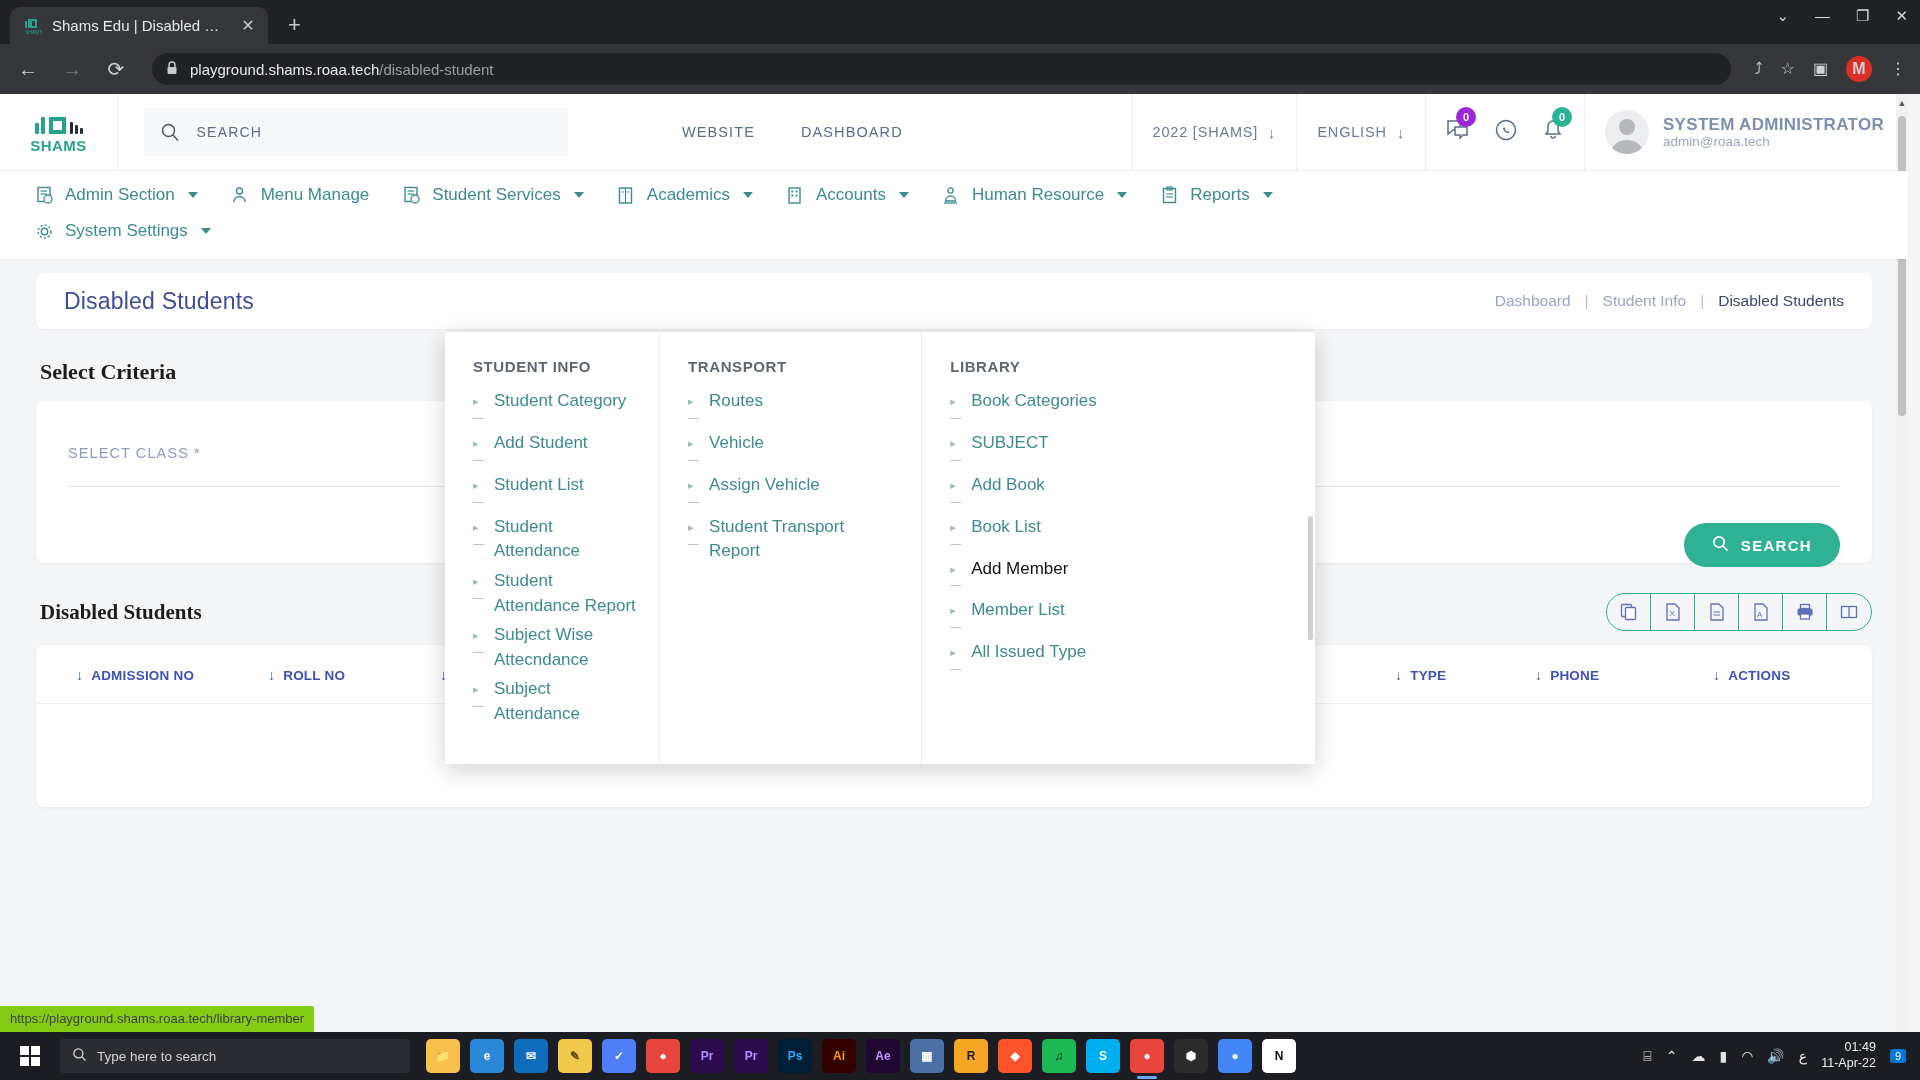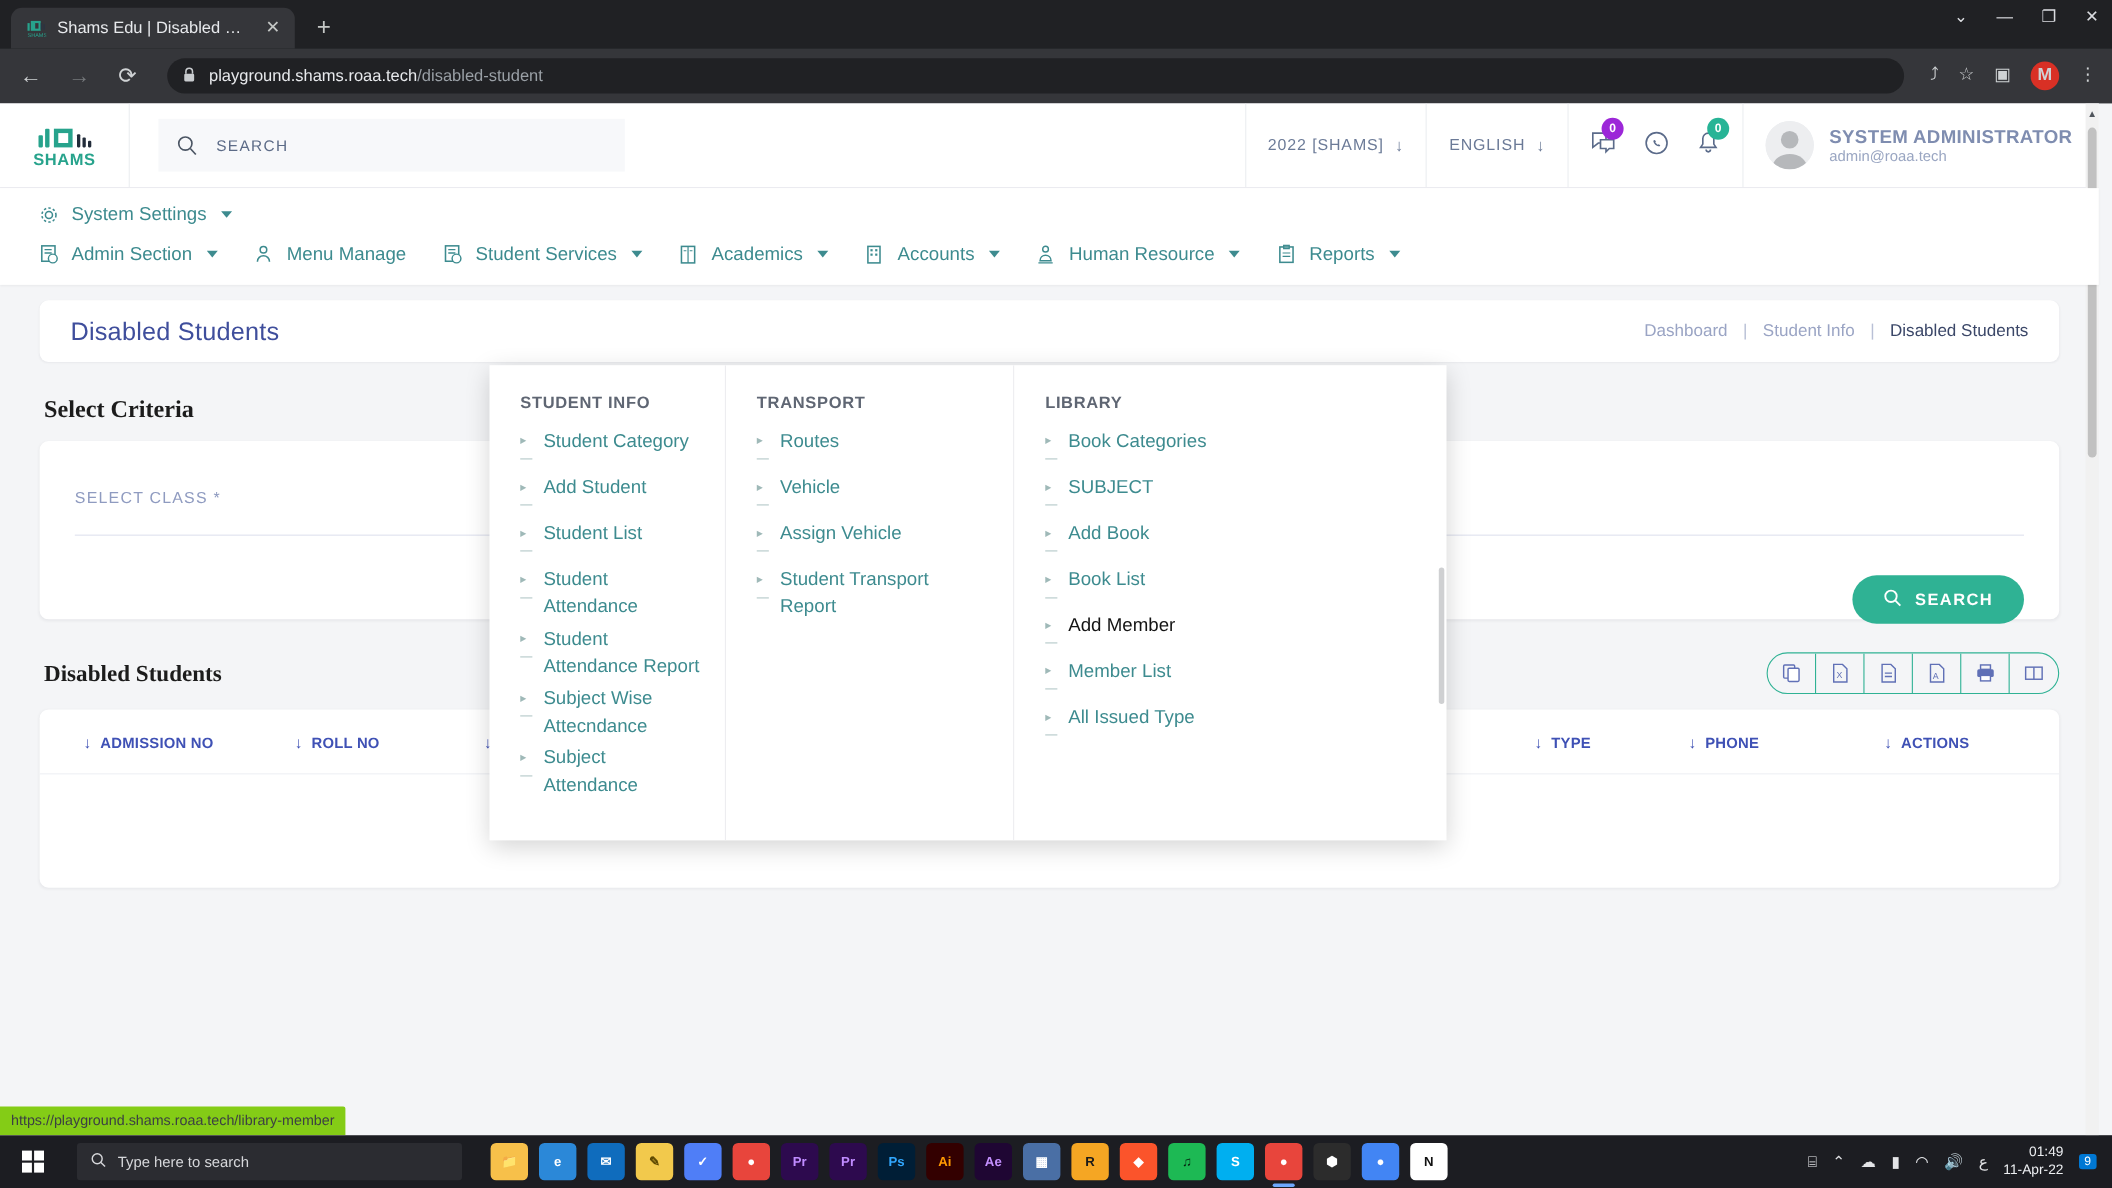--- a/index.html
+++ b/index.html
@@ -143,21 +143,21 @@
   .statusbar {
     position: absolute; left: 0; bottom: 0; background: #84cc16; color: #3c4043;
     font-size: 13px; padding: 5px 10px 6px 10px; border-top-right-radius: 2px; z-index: 60;
   }
   
   .pagescroll { position: absolute; right: 0; top: 0; width: 12px; height: 100%; background: #f1f1f1; }
   .pagescroll .thumb { position: absolute; top: 22px; left: 2px; width: 8px; height: 300px; background: #c1c1c1; border-radius: 4px; }
   .pagescroll .arrow { position: absolute; left: 0; width: 12px; text-align: center; color: #50555c; font-size: 9px; }
 
   
-  .taskbar { height: 48px; background: #1c1d22; display: flex; align-items: center; padding: 0 6px; gap: 12px; }
+  .taskbar { height: 48px; background: #1c1d22; display: flex; align-items: center; padding: 0 6px; gap: 2px; }
   .start { width: 48px; height: 40px; display: flex; align-items: center; justify-content: center; }
   .winlogo { display: grid; grid-template-columns: 9px 9px; grid-template-rows: 9px 9px; gap: 2.5px; }
   .winlogo i { background: #fff; display: block; }
   .tb-search {
     width: 350px; height: 34px; background: #2b2c31; border-radius: 3px; display: flex; align-items: center;
     gap: 10px; padding: 0 12px; color: #d6d7da; font-size: 13.5px; margin-left: 4px;
   }
   .tb-apps { display: flex; align-items: center; gap: 10px; margin-left: 14px; }
   .app { width: 34px; height: 34px; border-radius: 5px; display: flex; align-items: center; justify-content: center;
     font-size: 12px; font-weight: bold; color: #fff; position: relative; }
@@ -239,20 +239,24 @@
       <div class="searchbox">
         <span class="mag">
           <svg width="20" height="20" viewBox="0 0 20 20">
                 <circle cx="8.5" cy="8.5" r="6" fill="none" stroke="#4b5563" stroke-width="1.5"></circle>
                 <line x1="13" y1="13" x2="18" y2="18.5" stroke="#4b5563" stroke-width="1.5"></line>
               </svg>
         </span>
         <input type="text" placeholder="SEARCH" style="">
       </div>
 
+      <div class="appbar-links">
+        <a href="#">WEBSITE</a>
+        <a href="#">DASHBOARD</a>
+      </div>
 
       <div class="appbar-right">
         <div class="ab-cell">
           <span>2022 [SHAMS]</span>
           <span class="caret">↓</span>
         </div>
         <div class="ab-cell">
           <span>ENGLISH</span>
           <span class="caret">↓</span>
         </div>
@@ -292,32 +296,20 @@
           </div>
         </div>
       </div>
     </div>
 
     <div class="mainnav">
       <div class="nav-row">
         <div class="nav-item">
           <span class="ic">
                 <svg width="19" height="19" viewBox="0 0 19 19">
-                  <circle cx="9.5" cy="9.5" r="3.2" fill="none" stroke="#3d8b8f" stroke-width="1.4"></circle>
-                  <circle cx="9.5" cy="9.5" r="6.4" fill="none" stroke="#3d8b8f" stroke-width="1.4" stroke-dasharray="2.2 2"></circle>
-                </svg>
-              </span>
-          <span>System Settings</span>
-              <span class="tri"></span>
-        </div>
-      </div>
-      <div class="nav-row">
-        <div class="nav-item">
-          <span class="ic">
-                <svg width="19" height="19" viewBox="0 0 19 19">
                   <rect x="3" y="1.5" width="12" height="14" fill="none" stroke="#3d8b8f" stroke-width="1.4"></rect>
                   <line x1="5.5" y1="5" x2="12" y2="5" stroke="#3d8b8f" stroke-width="1.2"></line>
                   <line x1="5.5" y1="8" x2="12" y2="8" stroke="#3d8b8f" stroke-width="1.2"></line>
                   <circle cx="13" cy="13" r="4" fill="#fff" stroke="#3d8b8f" stroke-width="1.3"></circle>
                 </svg>
               </span>
           <span>Admin Section</span>
               <span class="tri"></span>
         </div>
         <div class="nav-item">
@@ -380,20 +372,32 @@
         <div class="nav-item">
           <span class="ic">
                 <svg width="19" height="19" viewBox="0 0 19 19">
                   <rect x="3.5" y="2.5" width="12" height="14" fill="none" stroke="#3d8b8f" stroke-width="1.4"></rect>
                   <rect x="7" y="1" width="5" height="3" fill="none" stroke="#3d8b8f" stroke-width="1.2"></rect>
                   <line x1="6" y1="8" x2="13" y2="8" stroke="#3d8b8f" stroke-width="1.1"></line>
                   <line x1="6" y1="11" x2="13" y2="11" stroke="#3d8b8f" stroke-width="1.1"></line>
                 </svg>
               </span>
           <span>Reports</span>
+              <span class="tri"></span>
+        </div>
+      </div>
+      <div class="nav-row">
+        <div class="nav-item">
+          <span class="ic">
+                <svg width="19" height="19" viewBox="0 0 19 19">
+                  <circle cx="9.5" cy="9.5" r="3.2" fill="none" stroke="#3d8b8f" stroke-width="1.4"></circle>
+                  <circle cx="9.5" cy="9.5" r="6.4" fill="none" stroke="#3d8b8f" stroke-width="1.4" stroke-dasharray="2.2 2"></circle>
+                </svg>
+              </span>
+          <span>System Settings</span>
               <span class="tri"></span>
         </div>
       </div>
     </div>
 
     <div class="content">
       <div class="pagecard">
         <div class="pagetitle">Disabled Students</div>
         <div class="crumbs">
           <span>Dashboard</span>

